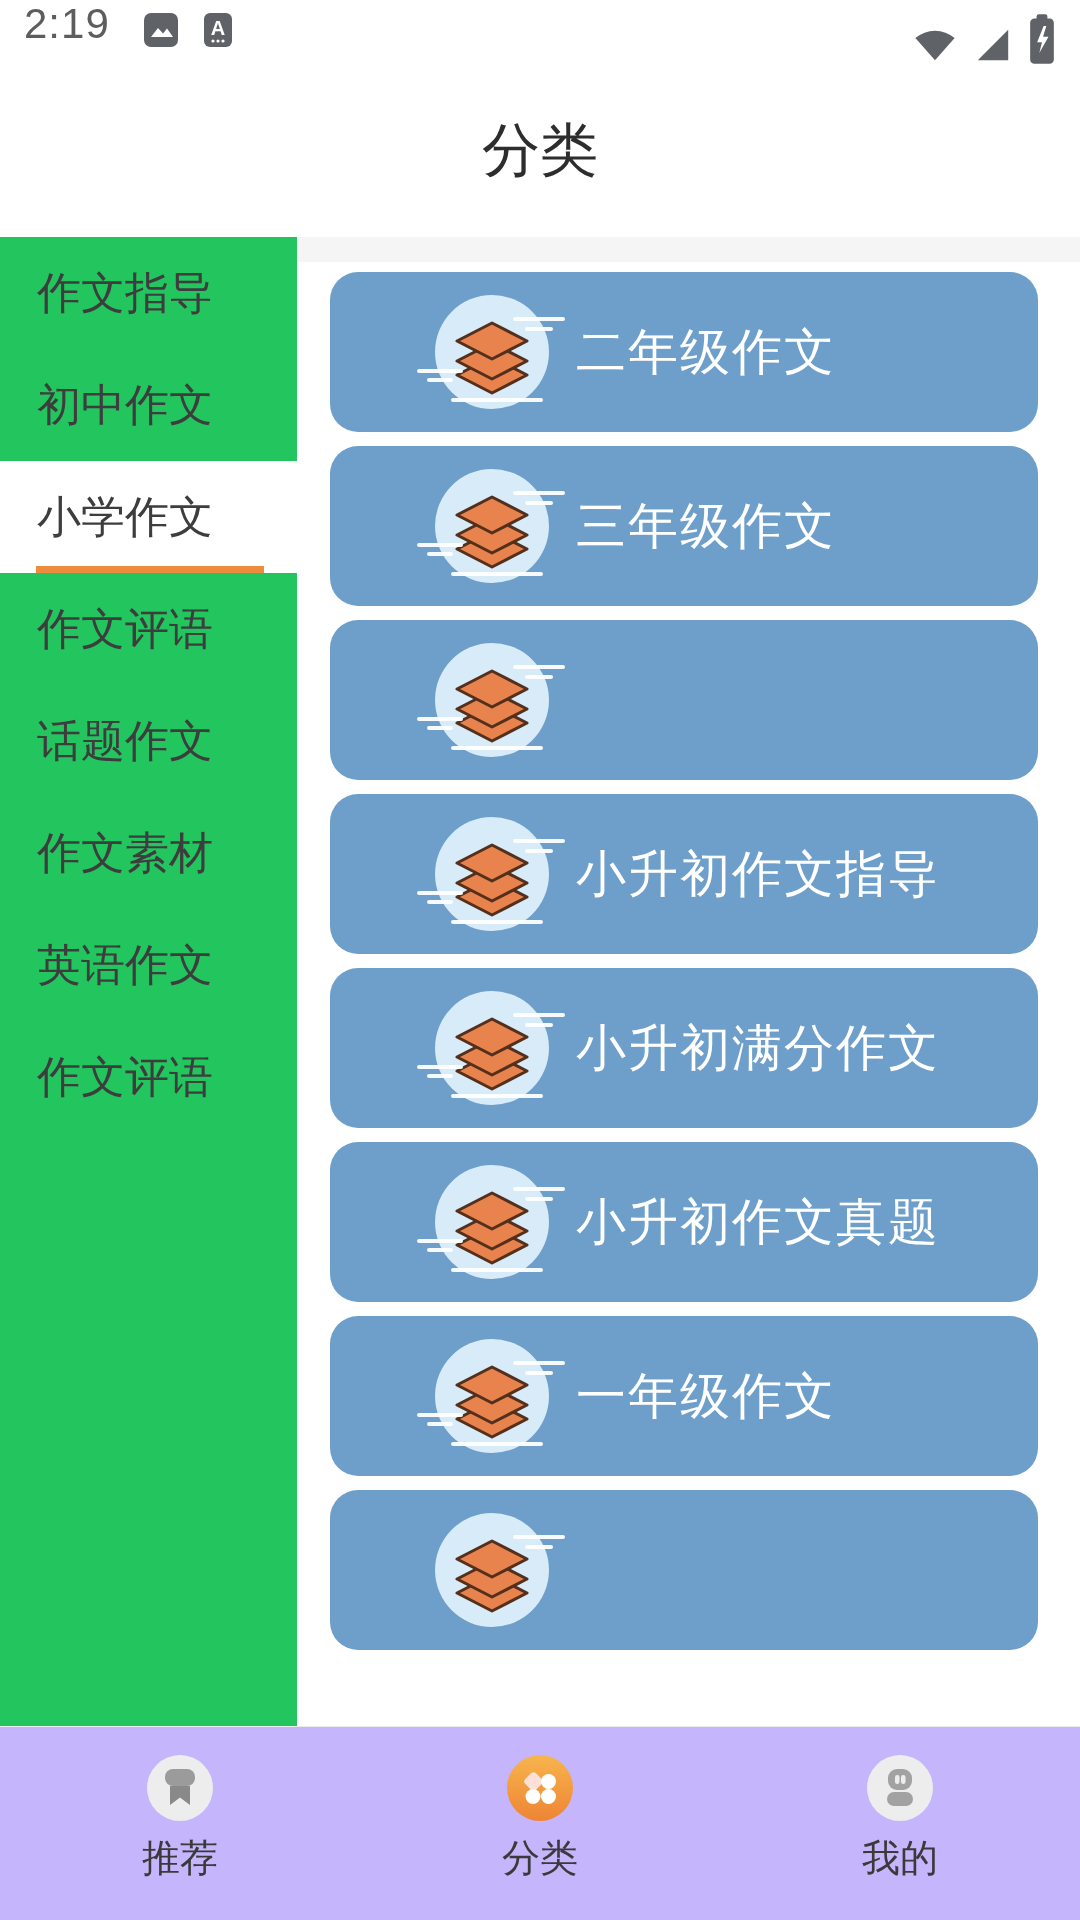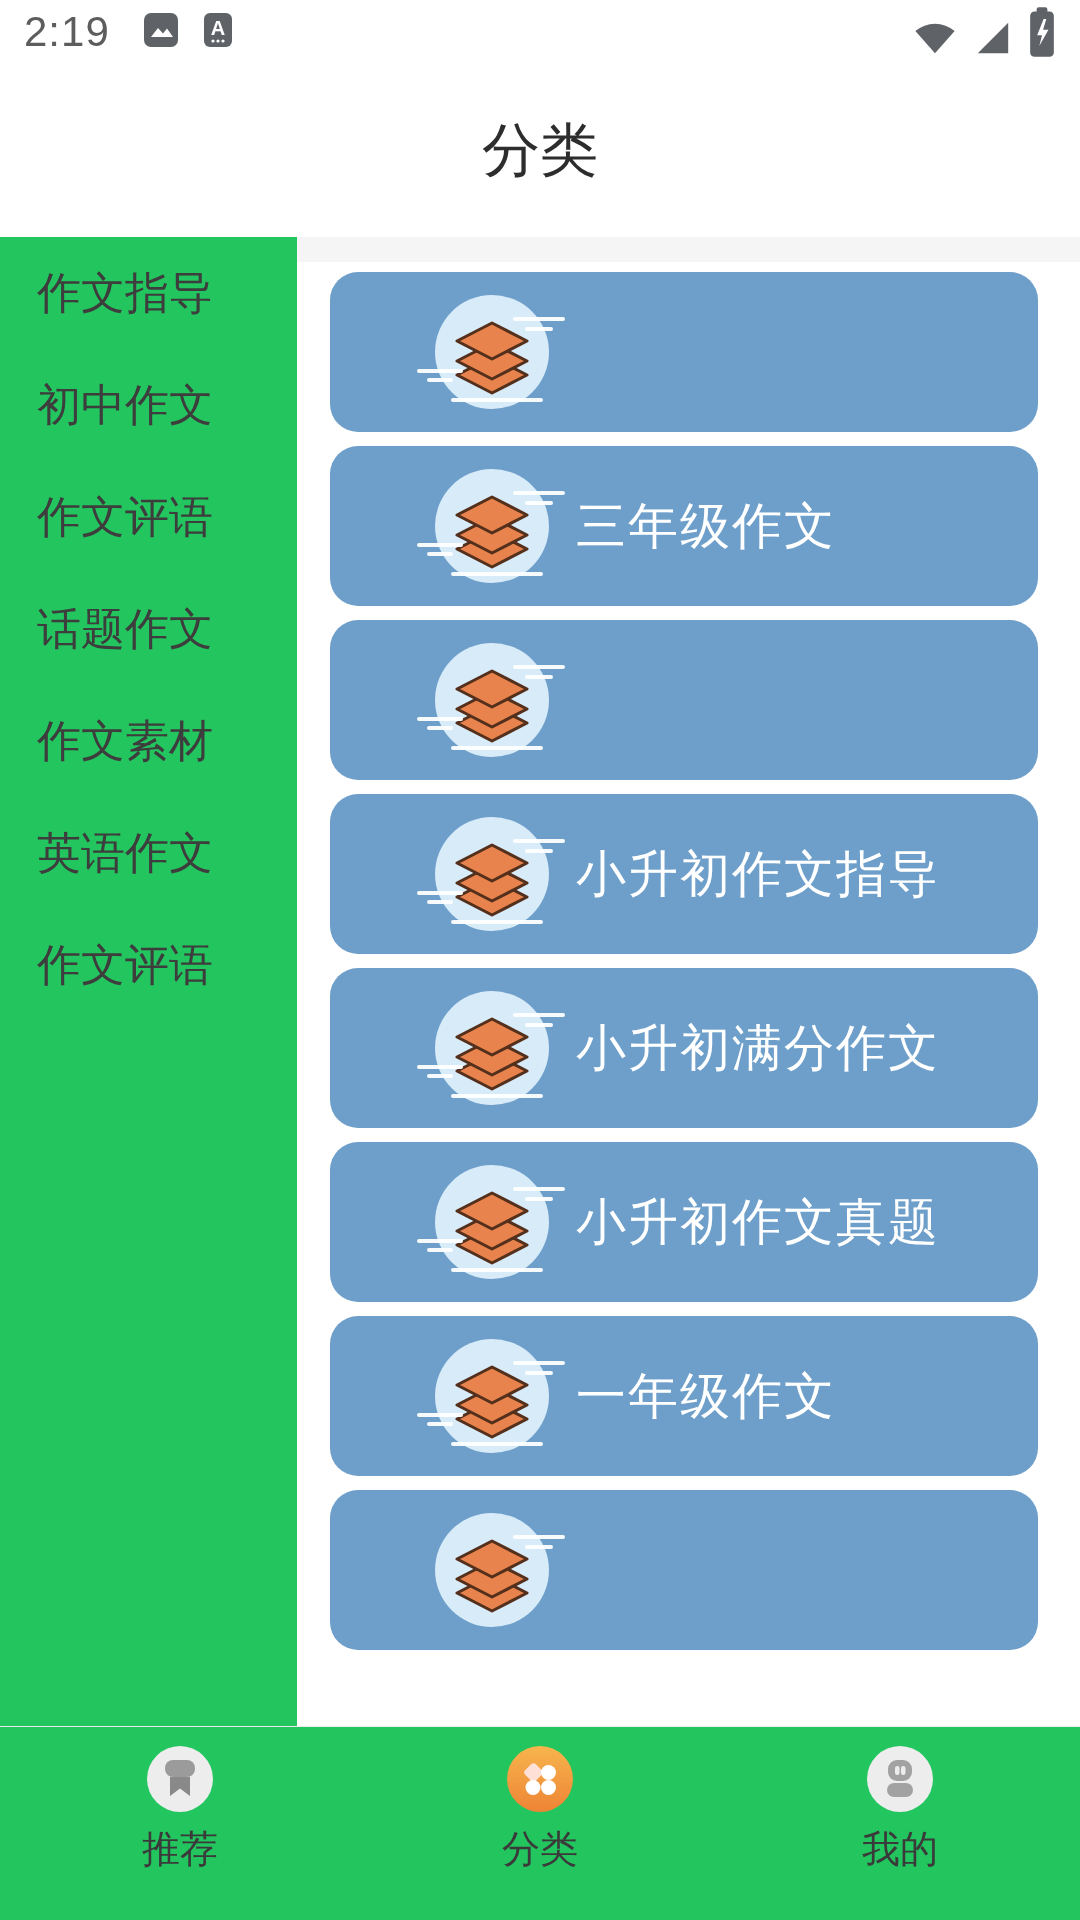--- a/index.html
+++ b/index.html
@@ -3,21 +3,21 @@
 <meta charset="utf-8">
 <style>
   html,body { margin:0; padding:0; }
   body {
     width:1080px; height:1920px; overflow:hidden;
     background:#ffffff;
     font-family:"Liberation Sans", "DejaVu Sans", sans-serif;
     position:relative;
   }
   
-  .status-bar { height:64px; display:flex; align-items:center; padding:0 24px; box-sizing:border-box; }
+  .status-bar { height:64px; display:flex; padding:0 24px; box-sizing:border-box; }
   .sb-time { font-size:42px; color:#5d5d5d; letter-spacing:1px; margin-right:34px; }
   .sb-notifs { display:flex; align-items:center; gap:26px; }
   .sb-right { margin-left:auto; display:flex; align-items:flex-end; gap:16px; }
   .sb-right svg { display:block; }
 
   
   .header { height:173px; display:flex; align-items:center; justify-content:center; }
   .page-title { font-size:58px; color:#2d2d2d; }
 
   
@@ -52,22 +52,22 @@
   .gl { position:absolute; background:#ffffff; height:4px; border-radius:2px; opacity:.95; }
   .gl1 { top:22px;  right:-16px; width:52px; }
   .gl2 { top:32px;  right:-4px;  width:28px; }
   .gl3 { bottom:36px; left:-18px; width:46px; }
   .gl4 { bottom:27px; left:-8px;  width:26px; }
   .gl5 { bottom:7px;  left:16px;  width:92px; }
   .card-label { margin-left:27px; font-size:50px; color:#ffffff; letter-spacing:2px; white-space:nowrap; }
 
   
   .bottom-nav {
-    height:194px; background:#22c55e; border-top:1px solid #ececec;
-    box-sizing:border-box; display:flex; padding-top:19px;
+    height:194px; background:#c4b5fd; border-top:1px solid #ececec;
+    box-sizing:border-box; display:flex; padding-top:28px;
   }
   .nav-item { flex:1; display:flex; flex-direction:column; align-items:center; gap:12px; cursor:pointer; }
   .nav-circle {
     width:66px; height:66px; border-radius:50%; background:#ededed;
     display:flex; align-items:center; justify-content:center;
   }
   .nav-item.active .nav-circle { background:linear-gradient(180deg,#f7b54d 0%,#ee8435 100%); }
   .nav-label { font-size:38px; color:#3a3a3a; }
 </style>
 </head>
@@ -119,20 +119,23 @@
 
 <div class="content">
 
   <div class="sidebar">
     <div class="side-item">
         <span>作文指导</span>
       </div>
     <div class="side-item">
         <span>初中作文</span>
       </div>
+    <div class="side-item active">
+        <span>小学作文</span>
+      </div>
     <div class="side-item">
         <span>作文评语</span>
       </div>
     <div class="side-item">
         <span>话题作文</span>
       </div>
     <div class="side-item">
         <span>作文素材</span>
       </div>
     <div class="side-item">
@@ -154,20 +157,21 @@
               <polygon points="57,48 92,66 57,84 22,66"></polygon>
               <polygon points="57,28 92,46 57,64 22,46"></polygon>
             </g>
           </svg>
         <i class="gl gl1"></i>
           <i class="gl gl2"></i>
           <i class="gl gl3"></i>
           <i class="gl gl4"></i>
           <i class="gl gl5"></i>
       </span>
+      <span class="card-label">二年级作文</span>
     </div>
 
     <div class="card">
       <span class="card-icon">
         <svg width="114" height="114" viewBox="0 0 114 114">
             <g fill="#e8834e" stroke="#54301c" stroke-width="3" stroke-linejoin="round">
               <polygon points="57,62 92,80 57,98 22,80"></polygon>
               <polygon points="57,48 92,66 57,84 22,66"></polygon>
               <polygon points="57,28 92,46 57,64 22,46"></polygon>
             </g>

